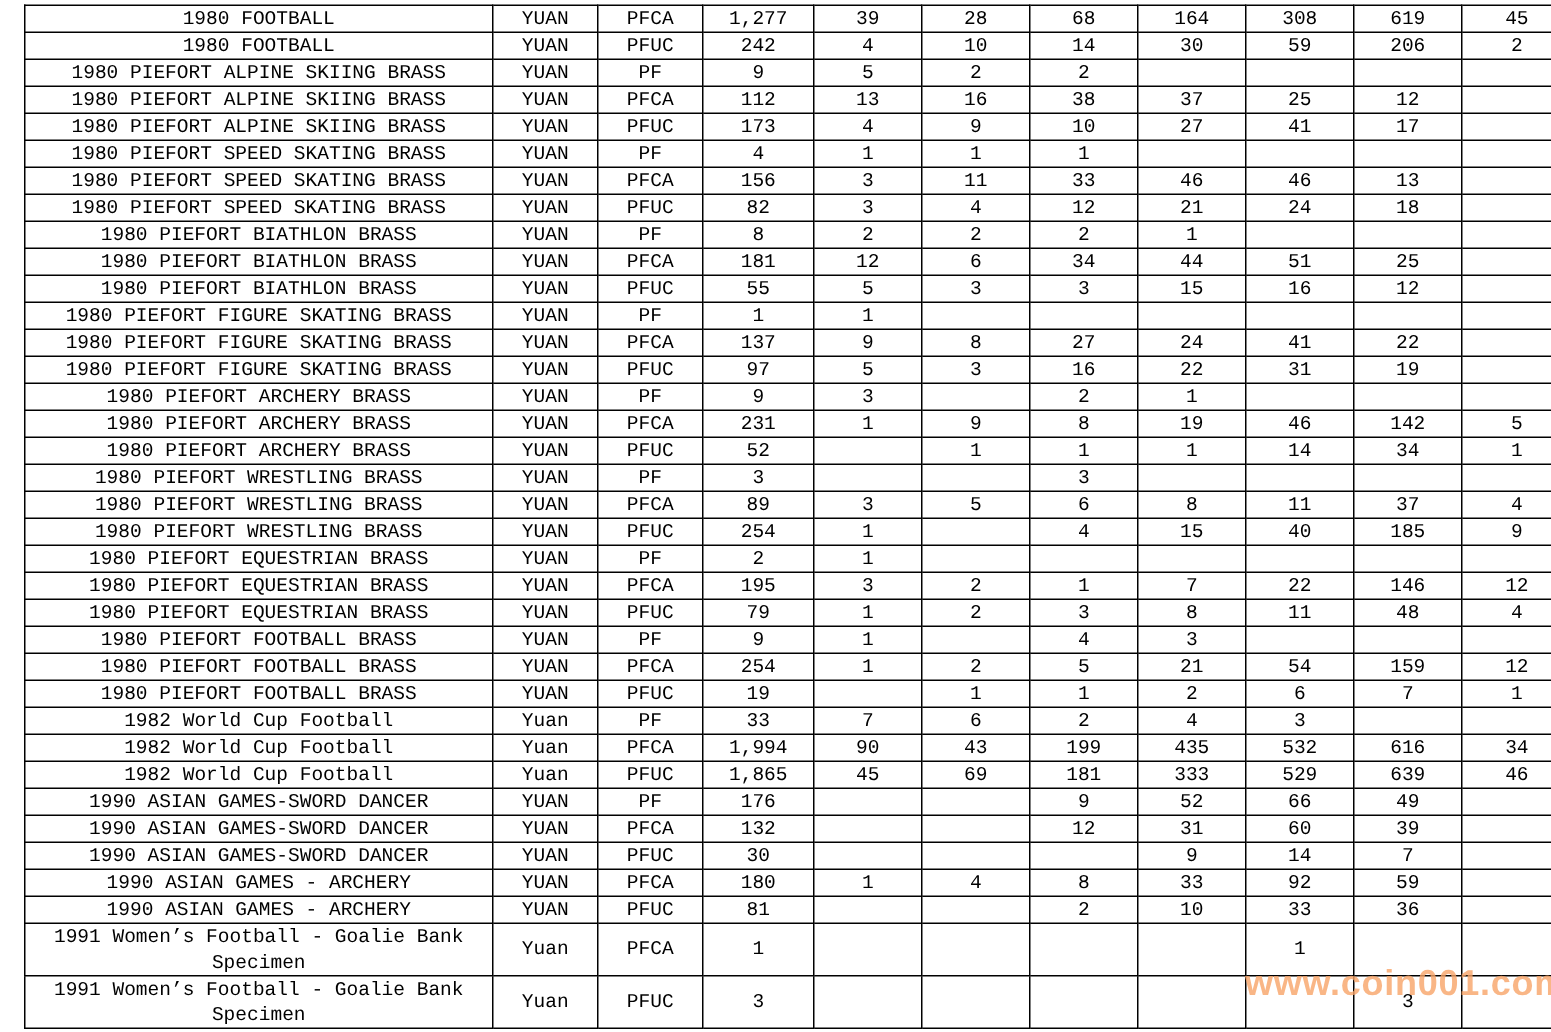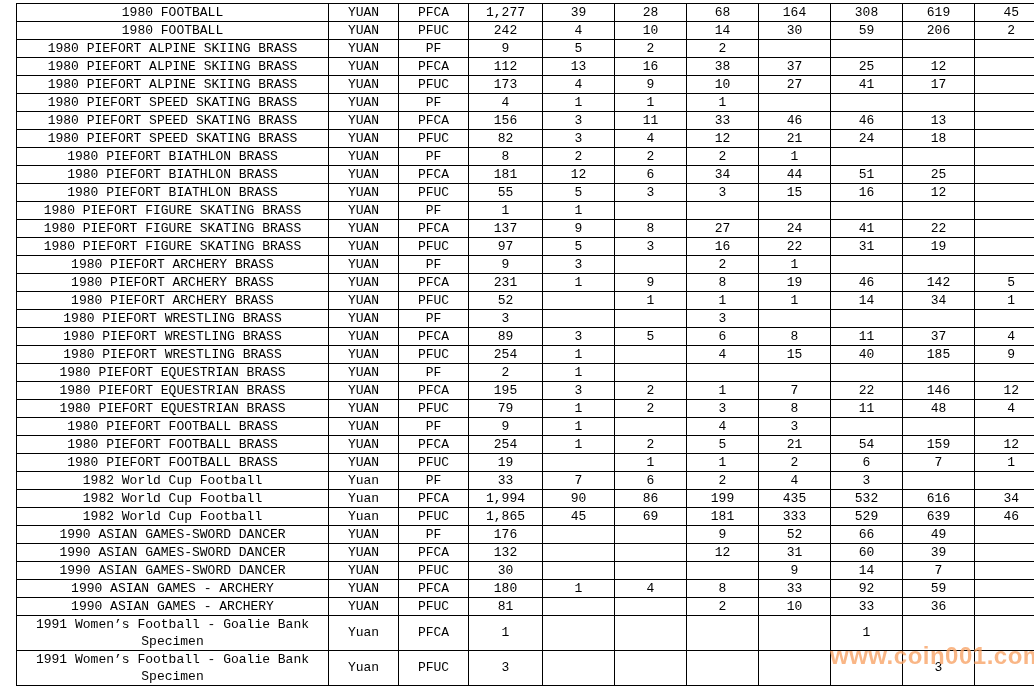--- a/index.html
+++ b/index.html
@@ -401,21 +401,21 @@
         <td>3</td>
         <td></td>
         <td></td>
       </tr>
       <tr>
         <td class="name">1982 World Cup Football</td>
         <td>Yuan</td>
         <td>PFCA</td>
         <td>1,994</td>
         <td>90</td>
-        <td>86</td>
+        <td>43</td>
         <td>199</td>
         <td>435</td>
         <td>532</td>
         <td>616</td>
         <td>34</td>
       </tr>
       <tr>
         <td class="name">1982 World Cup Football</td>
         <td>Yuan</td>
         <td>PFUC</td>

